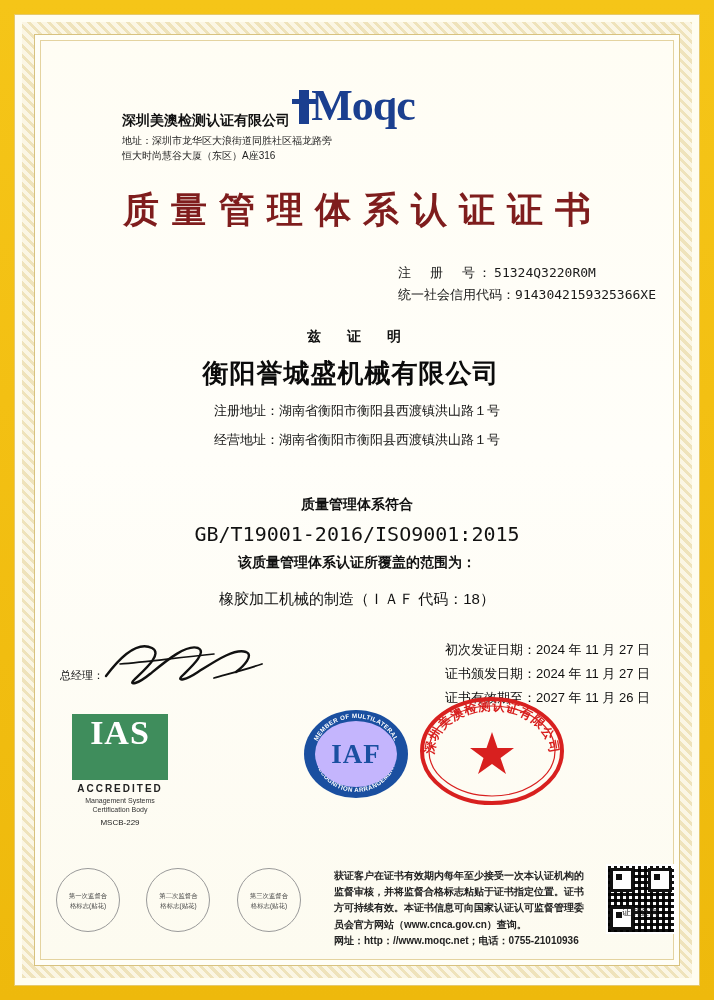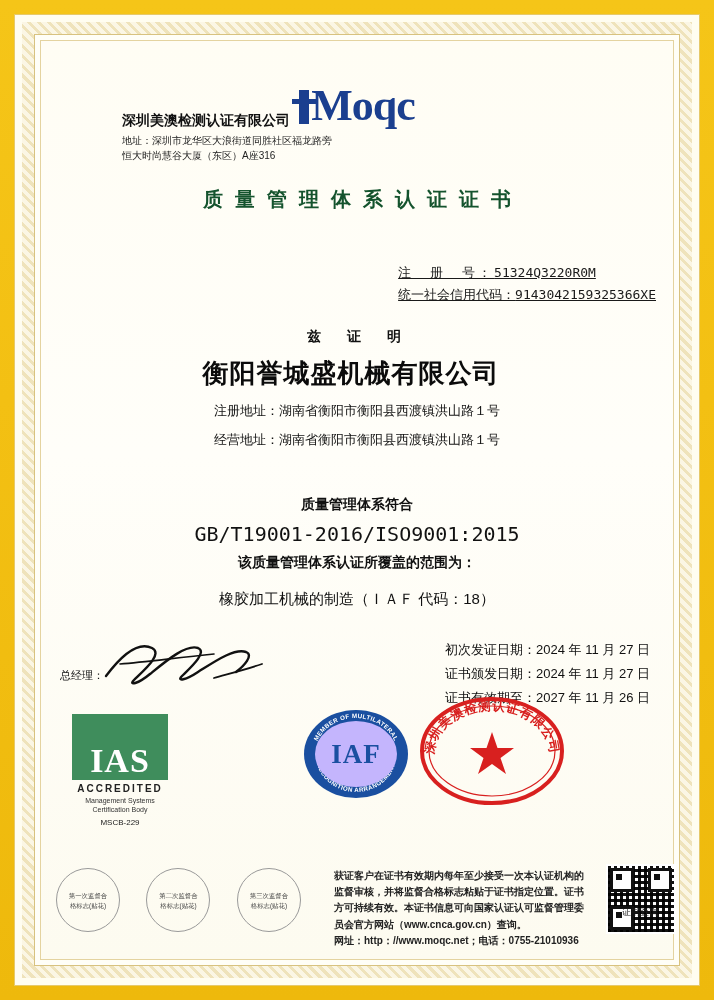--- a/index.html
+++ b/index.html
@@ -73,34 +73,33 @@
   .logo-sub{
     font-size:11px;color:#1b3f8f;letter-spacing:3px;margin-top:2px;
   }
 
   
   .title{
     position:absolute;left:0;right:0;top:140px;
     text-align:center;
     font-family:"DejaVu Sans","Liberation Sans",sans-serif;
     font-weight:bold;
-    font-size:20px;
+    font-size:36px;
     letter-spacing:12px;
-    color:#14532d;
+    color:#7f1d1d;
     text-indent:12px;
   }
 
   
   .regblock{
     position:absolute;right:12px;top:216px;
     text-align:left;
     font-size:13px;color:#1a1a1a;
     font-family:"DejaVu Sans Mono","Liberation Mono",monospace;
     line-height:1.7;
-    text-decoration:underline;
   }
   .regblock .lbl{font-family:"DejaVu Sans","Liberation Sans",sans-serif;}
   .reg-spread{letter-spacing:3px;}
 
   
   .certify{
     position:absolute;left:0;right:0;top:282px;
     text-align:center;font-size:14px;font-weight:bold;color:#111;
     letter-spacing:6px;
   }
@@ -149,21 +148,21 @@
   }
   .sig-ink{
     position:absolute;left:48px;top:588px;width:200px;height:60px;
   }
 
   
   .ias{
     position:absolute;left:26px;top:668px;width:96px;text-align:center;
   }
   .ias-box{
-    width:96px;height:66px;background:#3f8d5c;display:flex;align-items:flex-end;justify-content:center;
+    width:96px;height:66px;background:#3f8d5c;display:flex;align-items:flex-start;justify-content:center;
   }
   .ias-box span{
     color:#fff;font-weight:bold;font-size:34px;font-family:"Liberation Serif","DejaVu Serif",serif;letter-spacing:1px;
   }
   .ias-t1{font-size:10px;font-weight:bold;letter-spacing:2px;color:#222;margin-top:3px;}
   .ias-t2{font-size:7px;color:#333;line-height:1.35;margin-top:2px;}
   .ias-t3{font-size:8px;color:#222;margin-top:3px;}
 
   
   .iaf{

